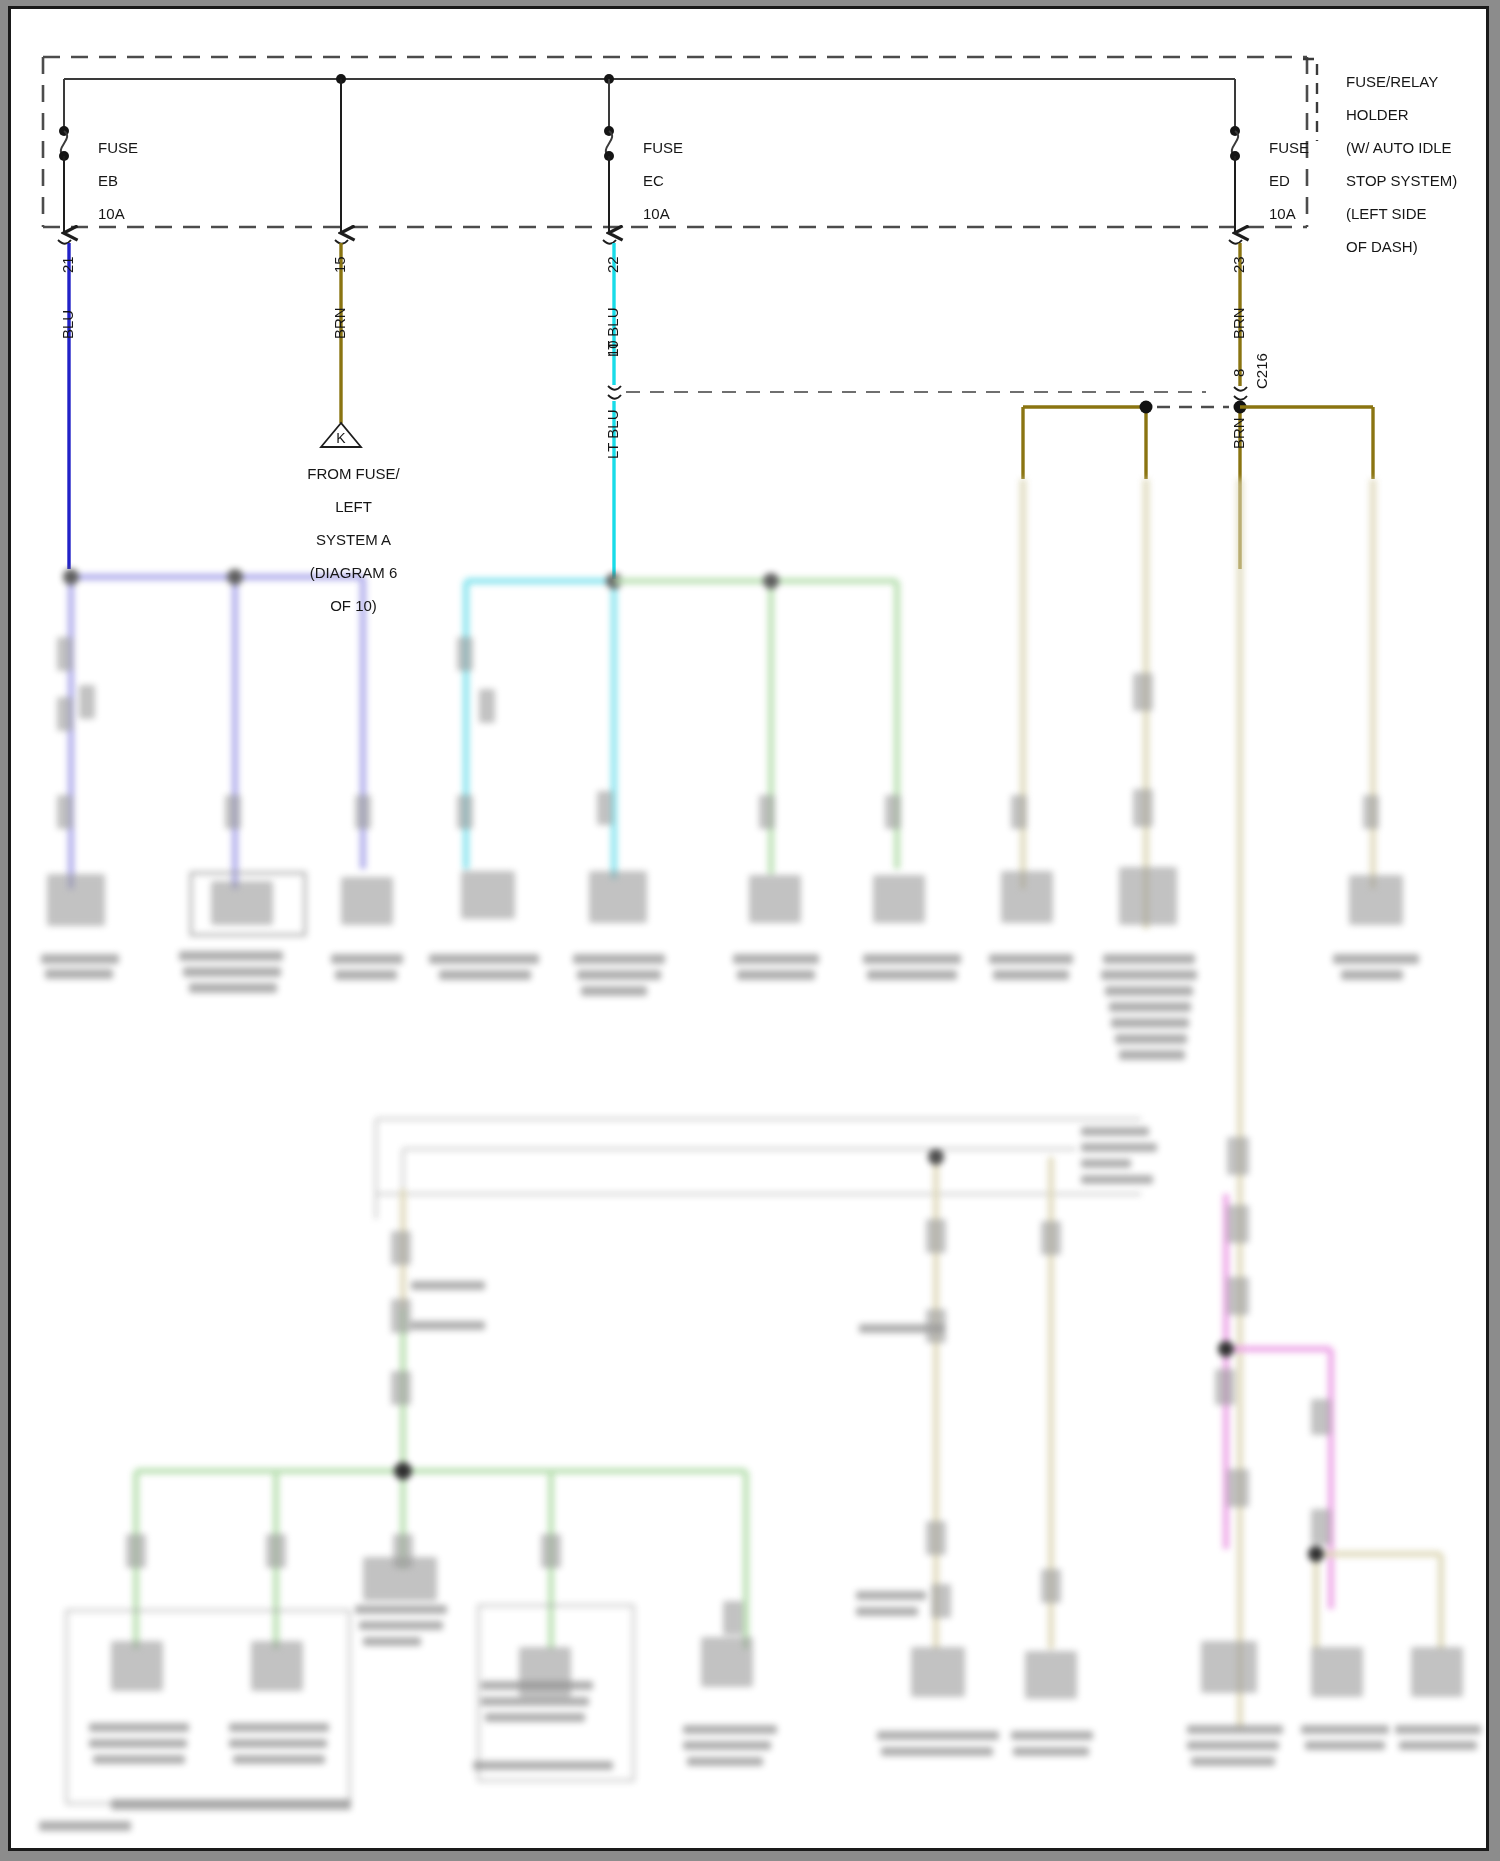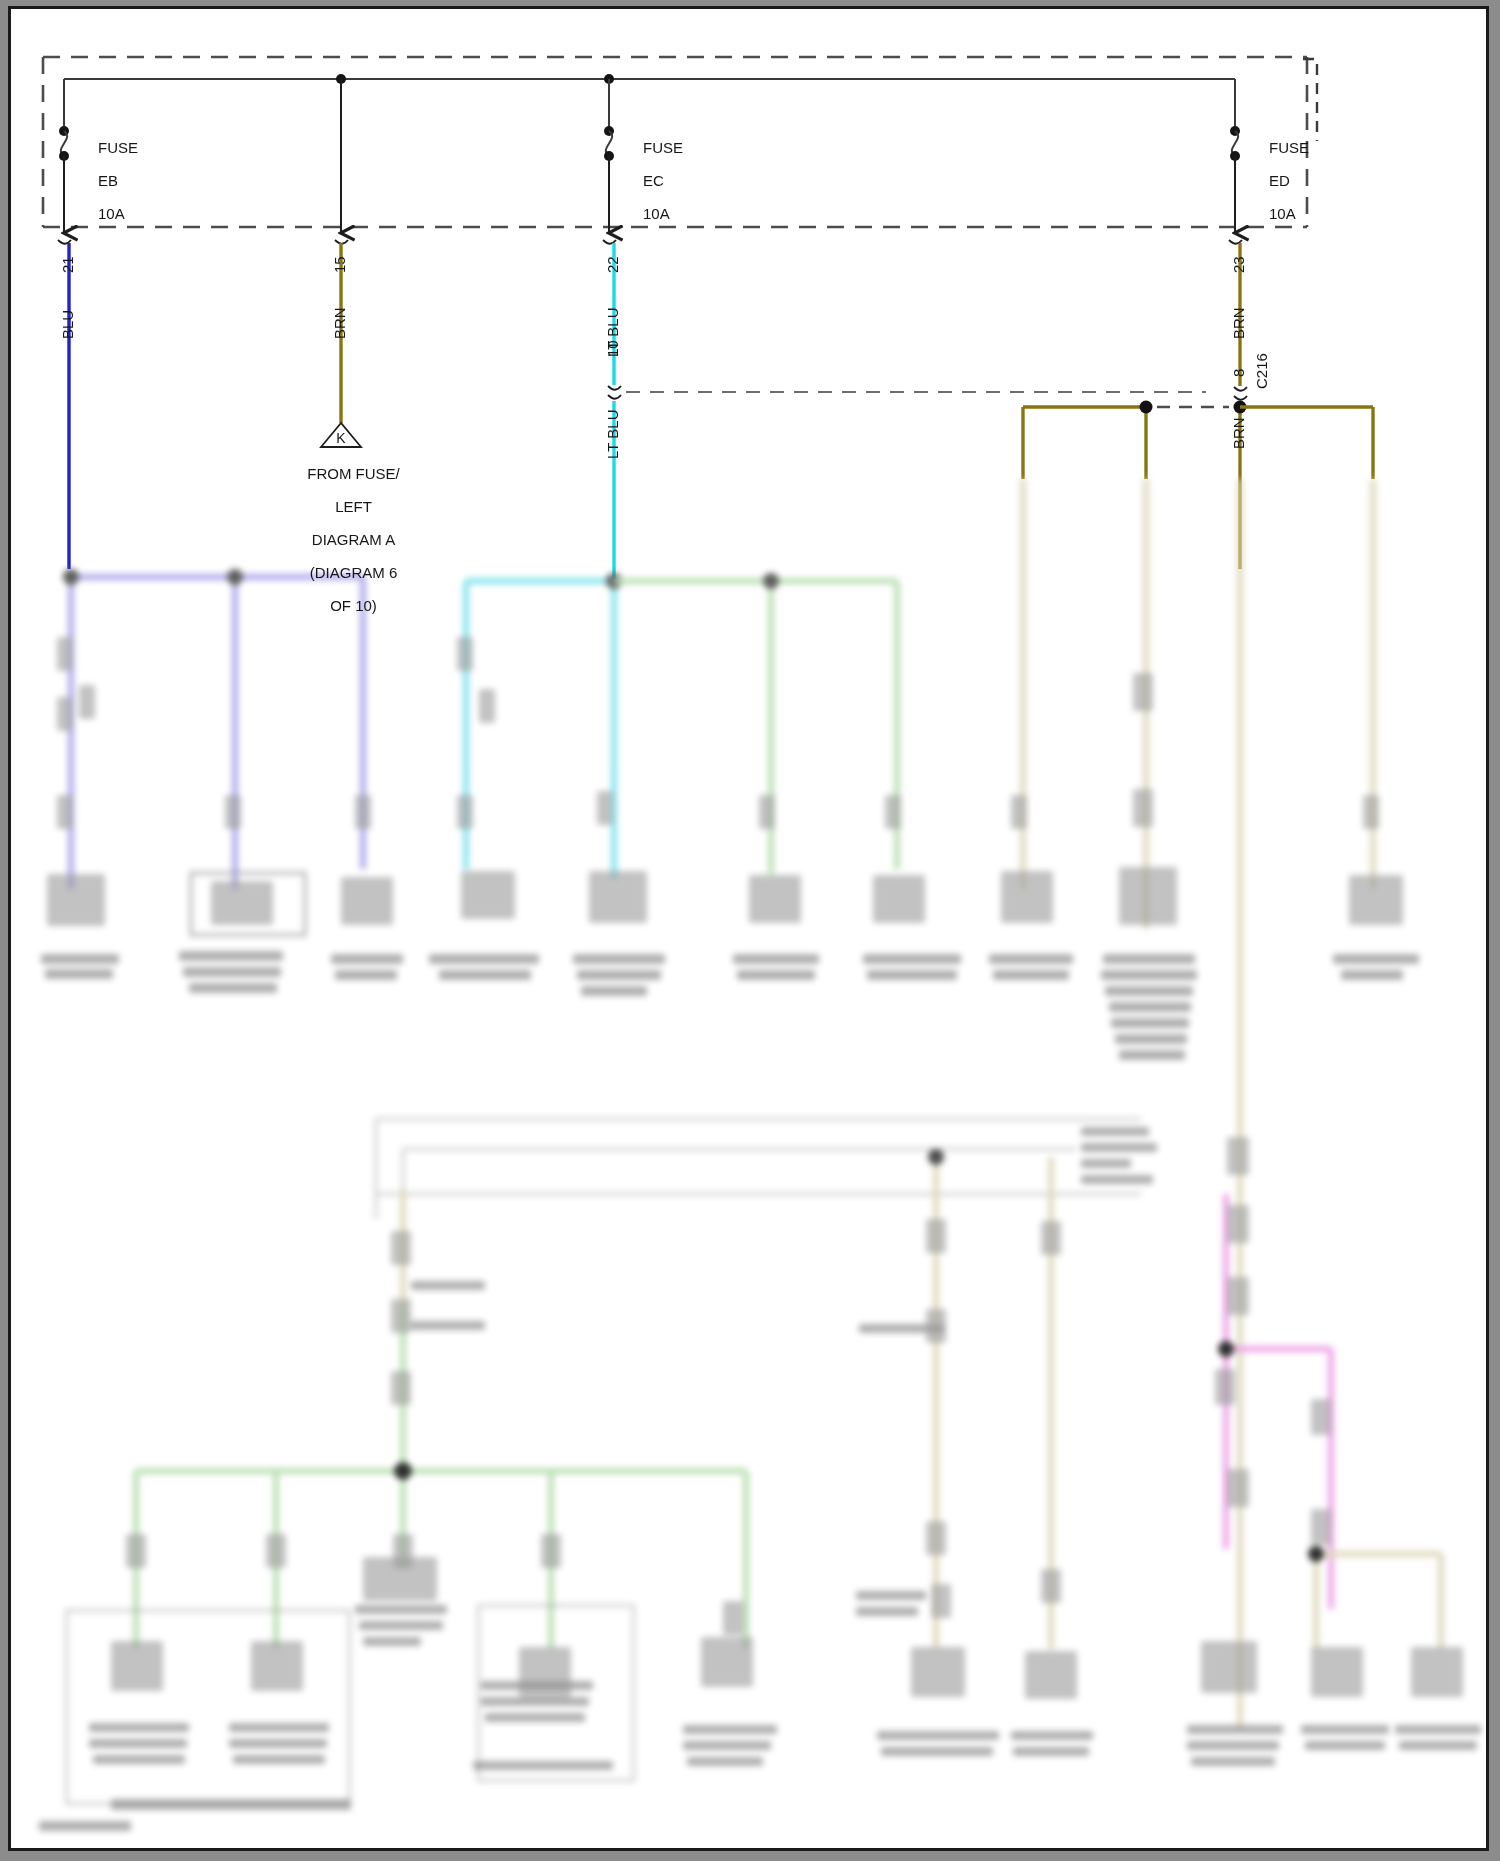--- a/index.html
+++ b/index.html
@@ -373,20 +373,28 @@
 
     <div class="lbl" style="left:1233px;top:114px;">
       <span>FUSE</span><br>
       <span>ED</span><br>
       <span>10A</span>
     </div>
 
     <svg style="position:absolute;left:1290px;top:44px;width:26px;height:92px;">
       <path d="M2,6 L16,6 L16,88" fill="none" stroke="#3a3a3a" stroke-width="2.4" stroke-dasharray="11 8"></path>
     </svg>
+    <div class="lbl" style="left:1310px;top:48px;">
+      <span>FUSE/RELAY</span><br>
+      <span>HOLDER</span><br>
+      <span>(W/ AUTO IDLE</span><br>
+      <span>STOP SYSTEM)</span><br>
+      <span>(LEFT SIDE</span><br>
+      <span>OF DASH)</span>
+    </div>
 
     <div class="vlbl" style="left:48px;top:264px;">21</div>
     <div class="vlbl" style="left:48px;top:330px;">BLU</div>
 
     <div class="vlbl" style="left:320px;top:264px;">15</div>
     <div class="vlbl" style="left:320px;top:330px;">BRN</div>
 
     <div class="vlbl" style="left:593px;top:264px;">22</div>
     <div class="vlbl" style="left:593px;top:348px;">LT BLU</div>
     <div class="vlbl" style="left:593px;top:348px;">10</div>
@@ -396,19 +404,19 @@
     <div class="vlbl" style="left:1219px;top:330px;">BRN</div>
     <div class="vlbl" style="left:1242px;top:380px;">C216</div>
     <div class="vlbl" style="left:1219px;top:368px;">8</div>
     <div class="vlbl" style="left:1219px;top:440px;">BRN</div>
 
     <div class="lbl c" style="left:316px;top:421px;width:28px;font-size:14px;">K</div>
 
     <div class="lbl c" style="left:240px;top:440px;width:180px;">
       <span>FROM FUSE/</span><br>
       <span>LEFT</span><br>
-      <span>DIAGRAM A</span><br>
+      <span>SYSTEM A</span><br>
       <span>(DIAGRAM 6</span><br>
       <span>OF 10)</span>
     </div>
 
   </div>
 </div>
 
 </body></html>

